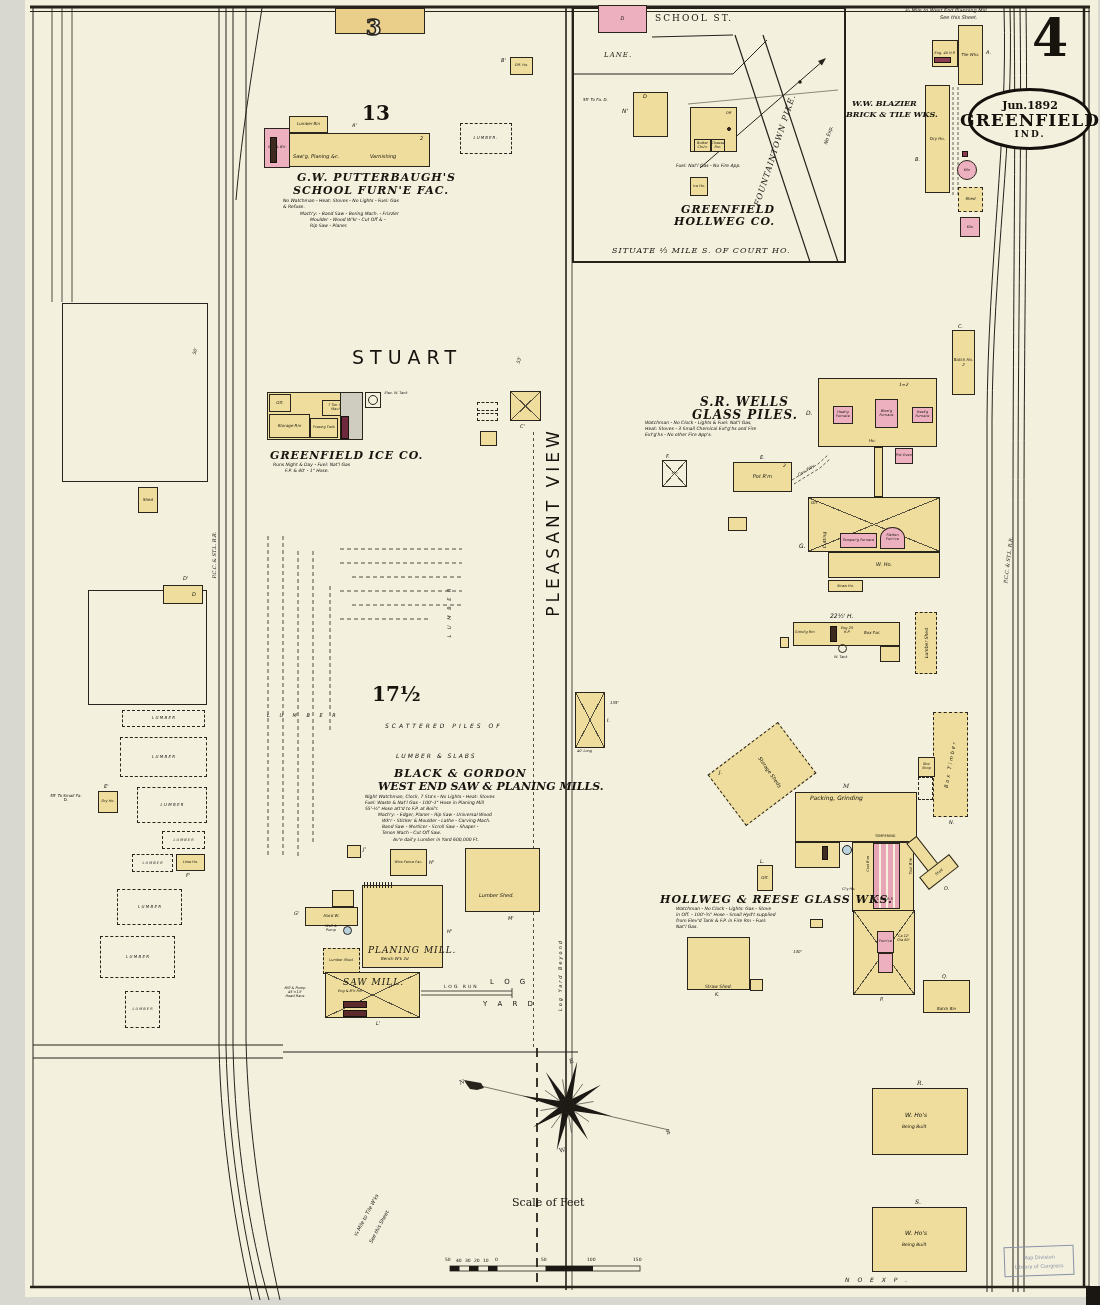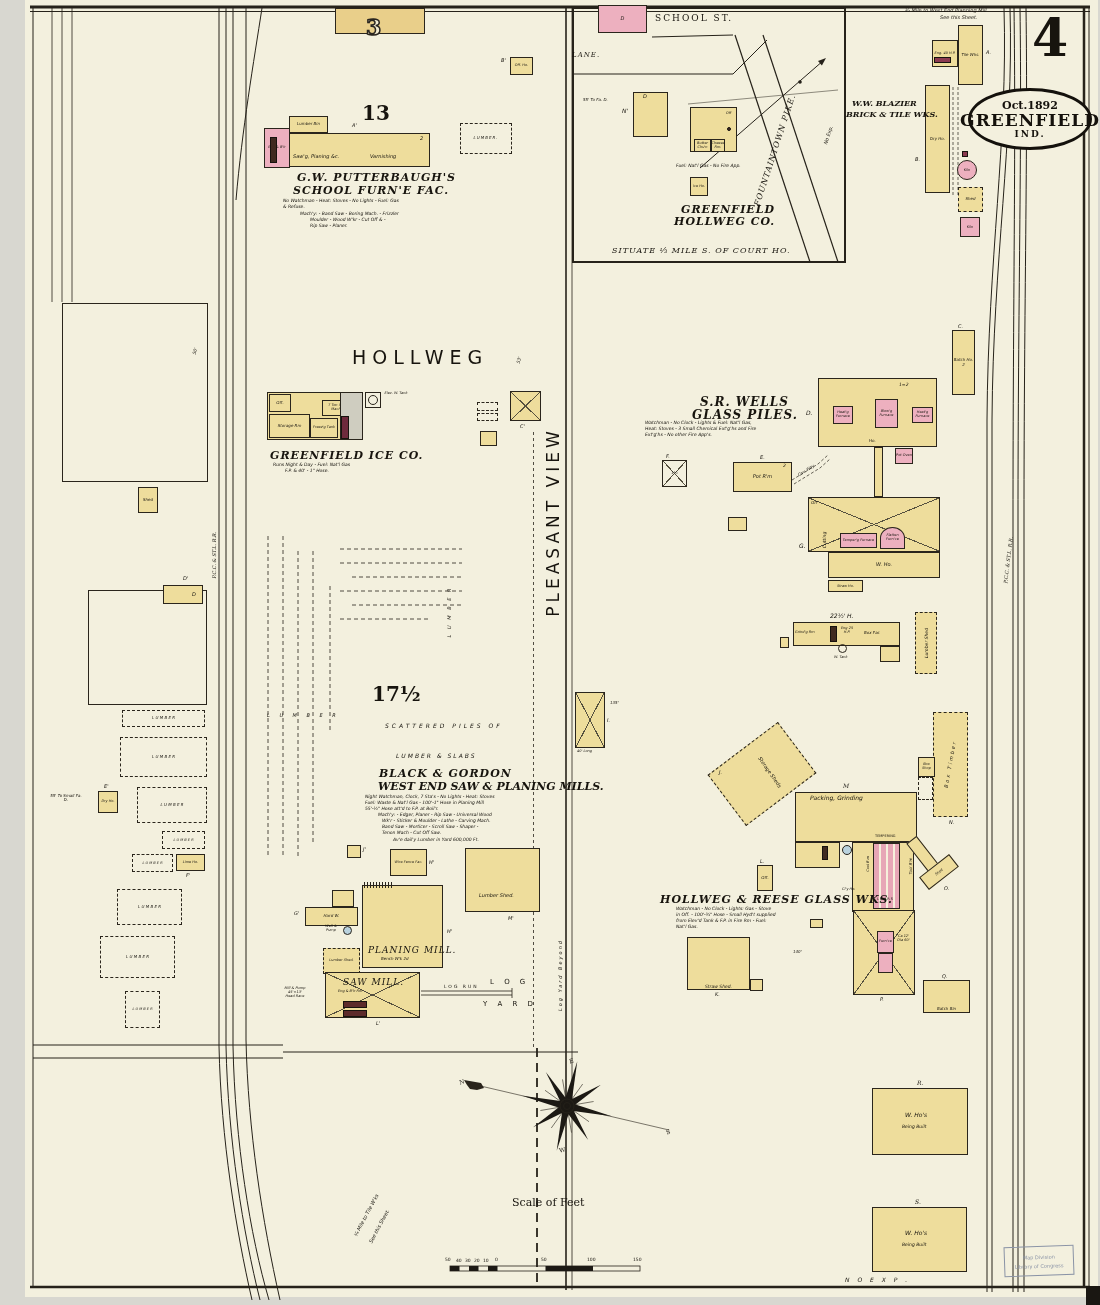--- a/index.html
+++ b/index.html
@@ -362,30 +362,30 @@
   <div class="bld dk" style="left:343px;top:1001px;width:24px;height:7px;background:#5d2b2b"></div>
   <div class="bld dk" style="left:343px;top:1010px;width:24px;height:7px;background:#5d2b2b"></div>
 
   <div class="bld" style="left:872px;top:1088px;width:96px;height:67px"></div>
   <div class="bld" style="left:872px;top:1207px;width:95px;height:65px"></div>
 
   <div class="lbl z5" style="left:905px;top:7px">½ Mile to West End Planning Mill</div>
   <div class="lbl z5" style="left:940px;top:14px">See this Sheet.</div>
   <div class="lbl ser b up" style="left:1032px;top:12px;font-size:52px;line-height:1">4</div>
   <div id="oval">
-    <span class="d">Oct.1892</span>
+    <span class="d">Jun.1892</span>
     <span class="c">GREENFIELD</span>
     <span class="s">IND.</span>
   </div>
   <div class="lbl z22 ser b up outl" style="left:366px;top:14px">3</div>
   <div class="lbl z20 ser b up" style="left:362px;top:101px">13</div>
   <div class="lbl z20 ser b up" style="left:372px;top:682px">17½</div>
 
   <div class="lbl z9 ser up ls2" style="left:655px;top:13px">SCHOOL ST.</div>
-  <div class="lbl z7 ser ls1" style="left:572px;top:51px">LANE.</div>
+  <div class="lbl z7 ser ls1" style="left:604px;top:51px">LANE.</div>
   <div class="lbl z8 ser ls1" style="left:775px;top:150px;transform:translate(-50%,-50%) rotate(-72deg)">FOUNTAINTOWN PIKE.</div>
   <div class="lbl z6" style="left:622px;top:107px">N'</div>
   <div class="lbl z5" style="left:643px;top:93px">D</div>
   <div class="lbl z4" style="left:583px;top:97px">55' To Fa. D.</div>
   <div class="lbl z3" style="left:726px;top:111px">Off</div>
   <div class="lbl z45" style="left:676px;top:163px">Fuel: Nat'l Gas - No Fire App.</div>
   <div class="lbl z11 ser b ls1" style="left:681px;top:203px">GREENFIELD</div>
   <div class="lbl z11 ser b ls1" style="left:674px;top:215px">HOLLWEG CO.</div>
   <div class="lbl z8 ser ls1" style="left:612px;top:246px">SITUATE ⅓ MILE S. OF COURT HO.</div>
   <div class="lbl z5" style="left:828px;top:135px;transform:translate(-50%,-50%) rotate(-72deg)">No Exp.</div>
@@ -401,21 +401,21 @@
   <div class="lbl z5" style="left:370px;top:153px">Varnishing</div>
   <div class="lbl z11 ser b ls1" style="left:297px;top:171px">G.W. PUTTERBAUGH'S</div>
   <div class="lbl z11 ser b ls1" style="left:293px;top:184px">SCHOOL FURN'E FAC.</div>
   <div class="lbl z45" style="left:283px;top:198px">No Watchman - Heat: Stoves - No Lights - Fuel: Gas</div>
   <div class="lbl z45" style="left:283px;top:204px">&amp; Refuse.</div>
   <div class="lbl z45" style="left:300px;top:211px">Mach'y: - Band Saw - Boring Mach. - Frizzler</div>
   <div class="lbl z45" style="left:310px;top:217px">Moulder - Wood W'kr - Cut Off &amp; -</div>
   <div class="lbl z45" style="left:310px;top:223px">Rip Saw - Planer.</div>
   <div class="lbl z5" style="left:501px;top:57px">B'</div>
 
-  <div class="lbl z19 up ls6" style="left:352px;top:346px">HOLLWEG</div>
+  <div class="lbl z19 up ls6" style="left:352px;top:346px">STUART</div>
   <div class="lbl z17 up ls4" style="left:553px;top:522px;transform:translate(-50%,-50%) rotate(-90deg)">PLEASANT VIEW</div>
   <div class="lbl z5 ser" style="left:214px;top:555px;transform:translate(-50%,-50%) rotate(-90deg)">P.C.C. &amp; ST.L. R.R.</div>
   <div class="lbl z5 ser" style="left:1008px;top:560px;transform:translate(-50%,-50%) rotate(-83deg)">P.C.C. &amp; ST.L. R.R.</div>
   <div class="lbl z5 ls2" style="left:560px;top:975px;transform:translate(-50%,-50%) rotate(-90deg)">Log Yard Beyond</div>
   <div class="lbl z45" style="left:519px;top:360px;transform:translate(-50%,-50%) rotate(-75deg)">53'</div>
   <div class="lbl z45" style="left:195px;top:351px;transform:translate(-50%,-50%) rotate(-75deg)">50'</div>
 
   <div class="lbl z11 ser b ls1" style="left:270px;top:449px">GREENFIELD ICE CO.</div>
   <div class="lbl z45" style="left:273px;top:462px">Runs Night &amp; Day - Fuel: Nat'l Gas</div>
   <div class="lbl z45" style="left:285px;top:468px">F.P. &amp; 40' - 1" Hose.</div>
@@ -441,21 +441,21 @@
   <div class="lbl z6" style="left:830px;top:612px">22½'  H.</div>
   <div class="lbl z3" style="left:795px;top:630px">Grind'g Rm</div>
   <div class="lbl z3 w" style="left:839px;top:627px;width:16px;white-space:normal">Eng 25 H.P.</div>
   <div class="lbl z4" style="left:864px;top:630px">Box Fac</div>
   <div class="lbl z3" style="left:834px;top:655px">W. Tank</div>
   <div class="lbl z45" style="left:926px;top:643px;transform:translate(-50%,-50%) rotate(-90deg)">Lumber Shed</div>
   <div class="lbl z4" style="left:610px;top:700px">135'</div>
 
   <div class="lbl z6 ls3" style="left:385px;top:722px">SCATTERED      PILES      OF</div>
   <div class="lbl z6 ls2" style="left:396px;top:752px">LUMBER   &amp;   SLABS</div>
-  <div class="lbl z11 ser b ls1" style="left:379px;top:767px">BLACK &amp; GORDON</div>
+  <div class="lbl z11 ser b ls1" style="left:394px;top:767px">BLACK &amp; GORDON</div>
   <div class="lbl z11 ser b" style="left:378px;top:780px">WEST END SAW &amp; PLANING MILLS.</div>
   <div class="lbl z45" style="left:365px;top:794px">Night Watchman, Clock, 7 Sta's - No Lights - Heat: Stoves</div>
   <div class="lbl z45" style="left:365px;top:800px">Fuel: Waste &amp; Nat'l Gas - 100'-1" Hose in Planing Mill</div>
   <div class="lbl z45" style="left:365px;top:806px">55'-½" Hose att'd to F.P. at Boil'r.</div>
   <div class="lbl z45" style="left:378px;top:812px">Mach'y: - Edger, Planer - Rip Saw - Universal Wood</div>
   <div class="lbl z45" style="left:382px;top:818px">Wk'r - Sticker &amp; Moulder - Lathe - Carving Mach.</div>
   <div class="lbl z45" style="left:382px;top:824px">Band Saw - Morticer - Scroll Saw - Shaper -</div>
   <div class="lbl z45" style="left:382px;top:830px">Tenon Mach - Cut Off Saw.</div>
   <div class="lbl z45" style="left:393px;top:837px">Av'e dail'y Lumber in Yard 600,000 Ft.</div>
   <div class="lbl z5 ls4" style="left:267px;top:712px">L U M B E R</div>

